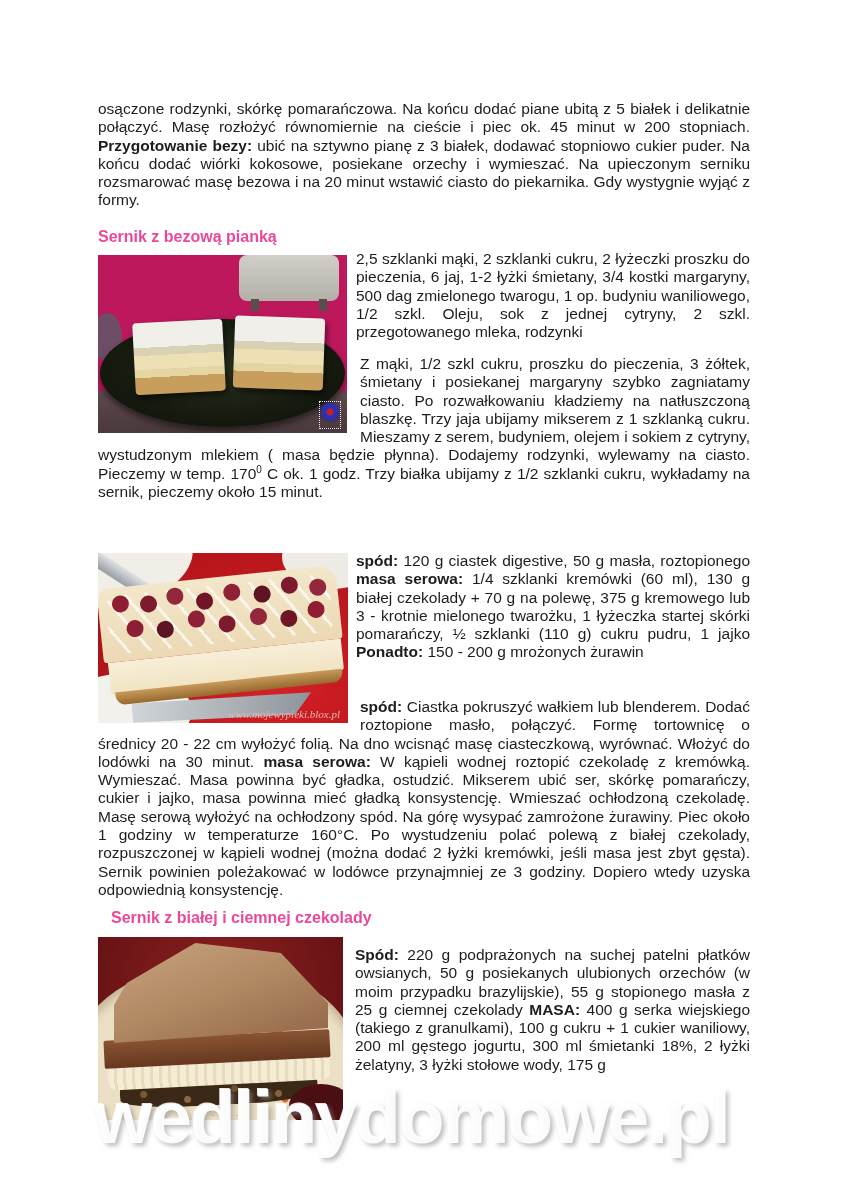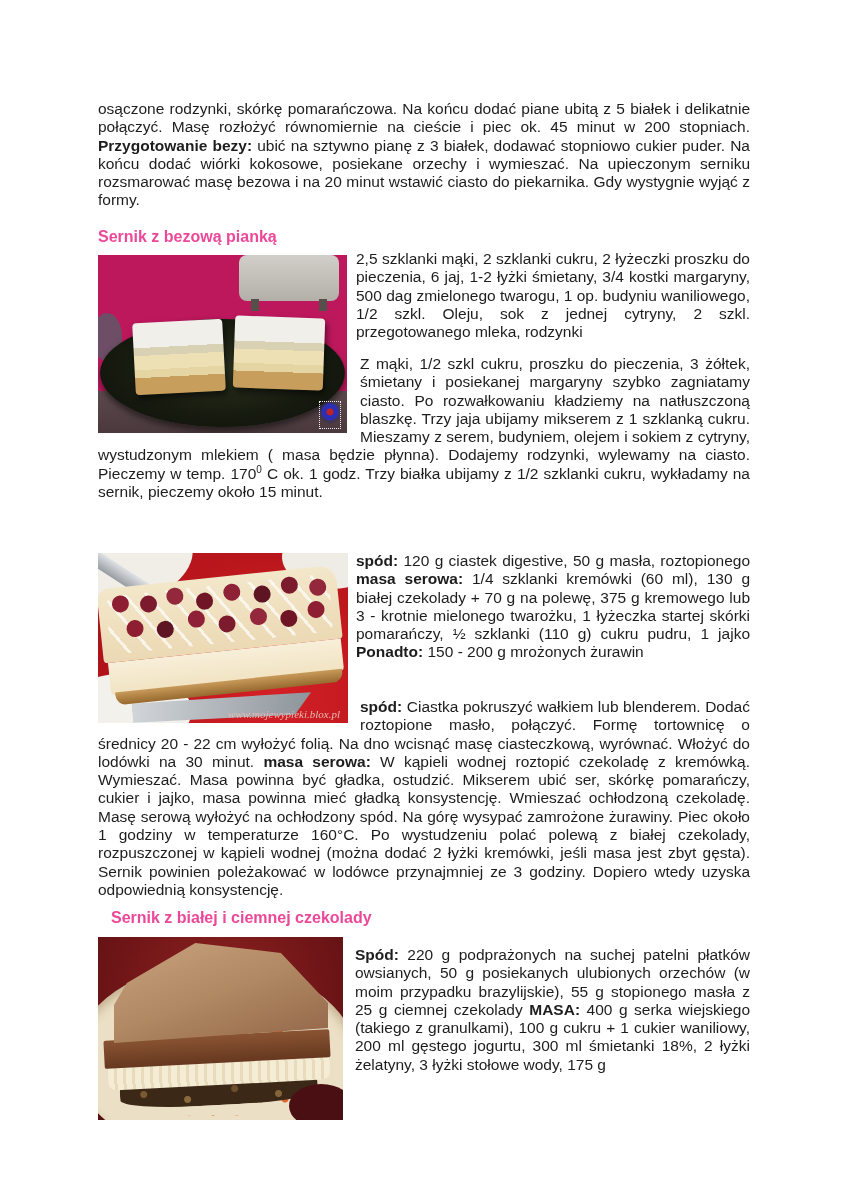--- a/index.html
+++ b/index.html
@@ -129,14 +129,15 @@
     <div class="p3-dots"></div>
     <div class="p3-crumble"></div>
     <div class="p3-cream"></div>
     <div class="p3-choc"></div>
     <div class="p3-mousse"></div>
     <div class="p3-dark"></div>
   </div>
 
   <p class="body abs" style="left:355px;top:946px;width:395px;"><b>Spód:</b><span> 220 g podprażonych na suchej patelni płatków owsianych, 50 g posiekanych ulubionych orzechów (w moim przypadku brazylijskie), 55 g stopionego masła z 25 g ciemnej czekolady </span><b>MASA:</b><span> 400 g serka wiejskiego (takiego z granulkami), 100 g cukru + 1 cukier waniliowy, 200 ml gęstego jogurtu, 300 ml śmietanki 18%, 2 łyżki żelatyny, 3 łyżki stołowe wody, 175 g</span></p>
 
+  <div class="site-watermark abs">wedlinydomowe.pl</div>
 
 </div>
 
 </body></html>

